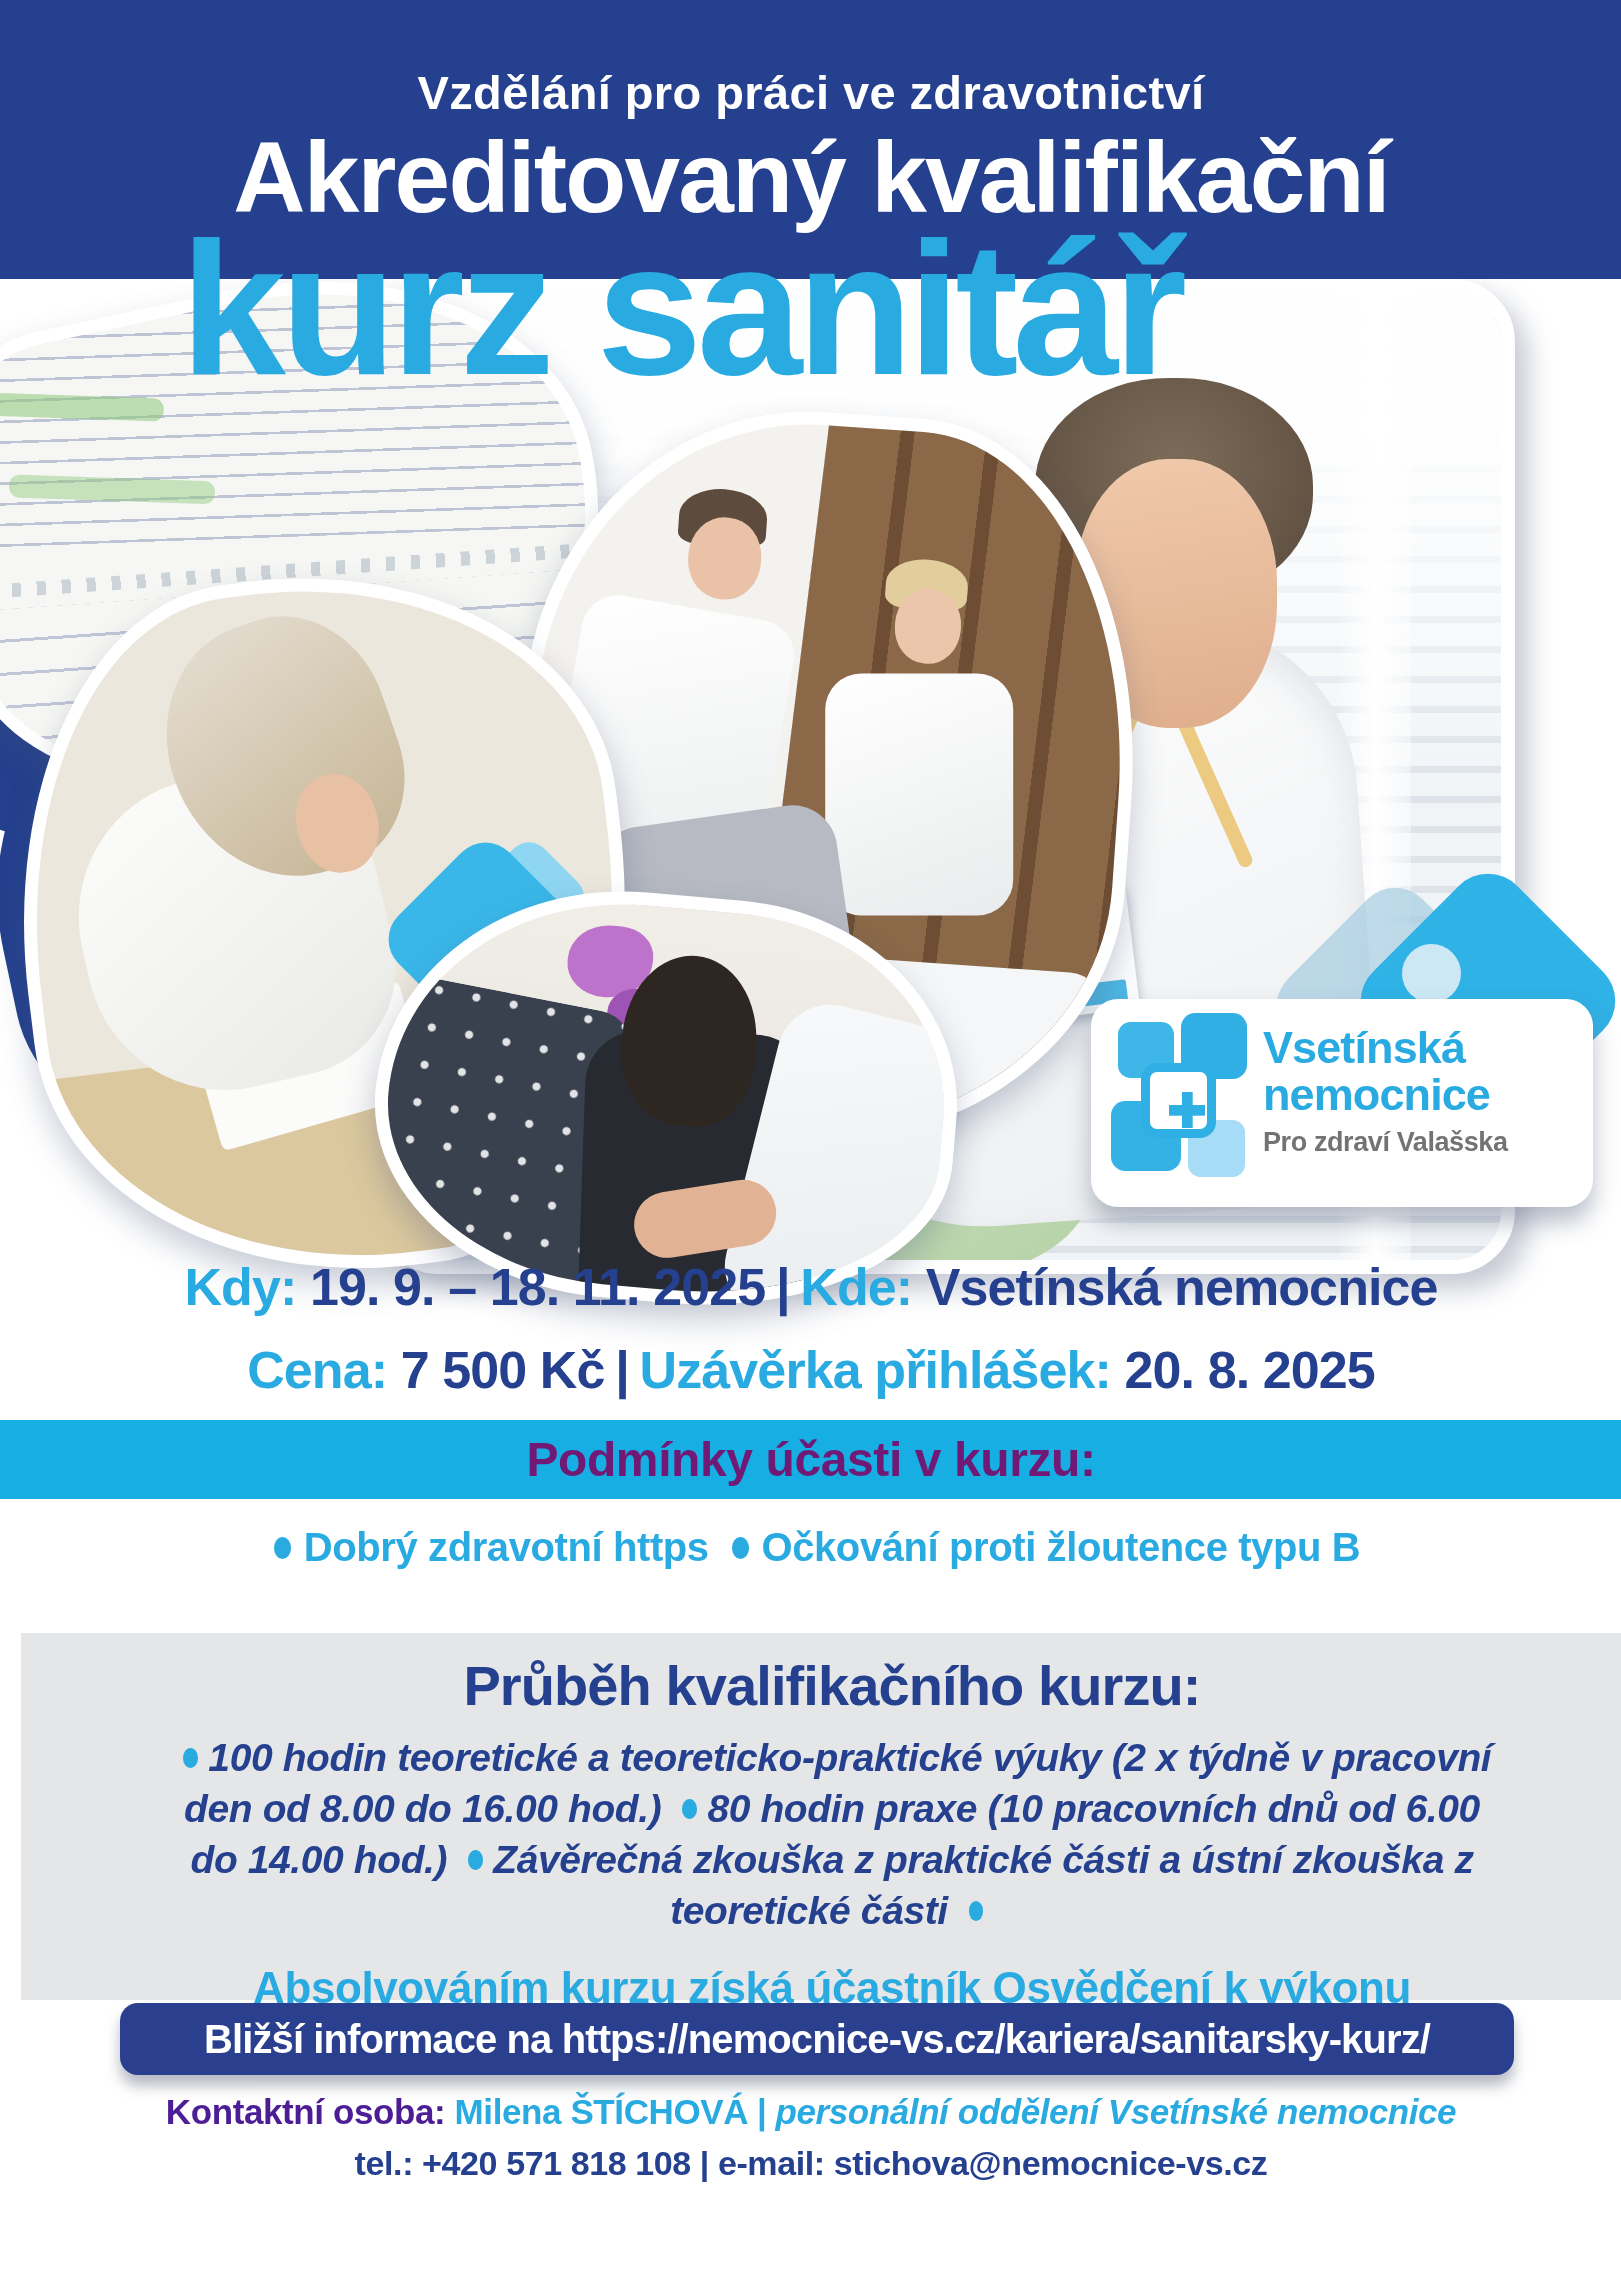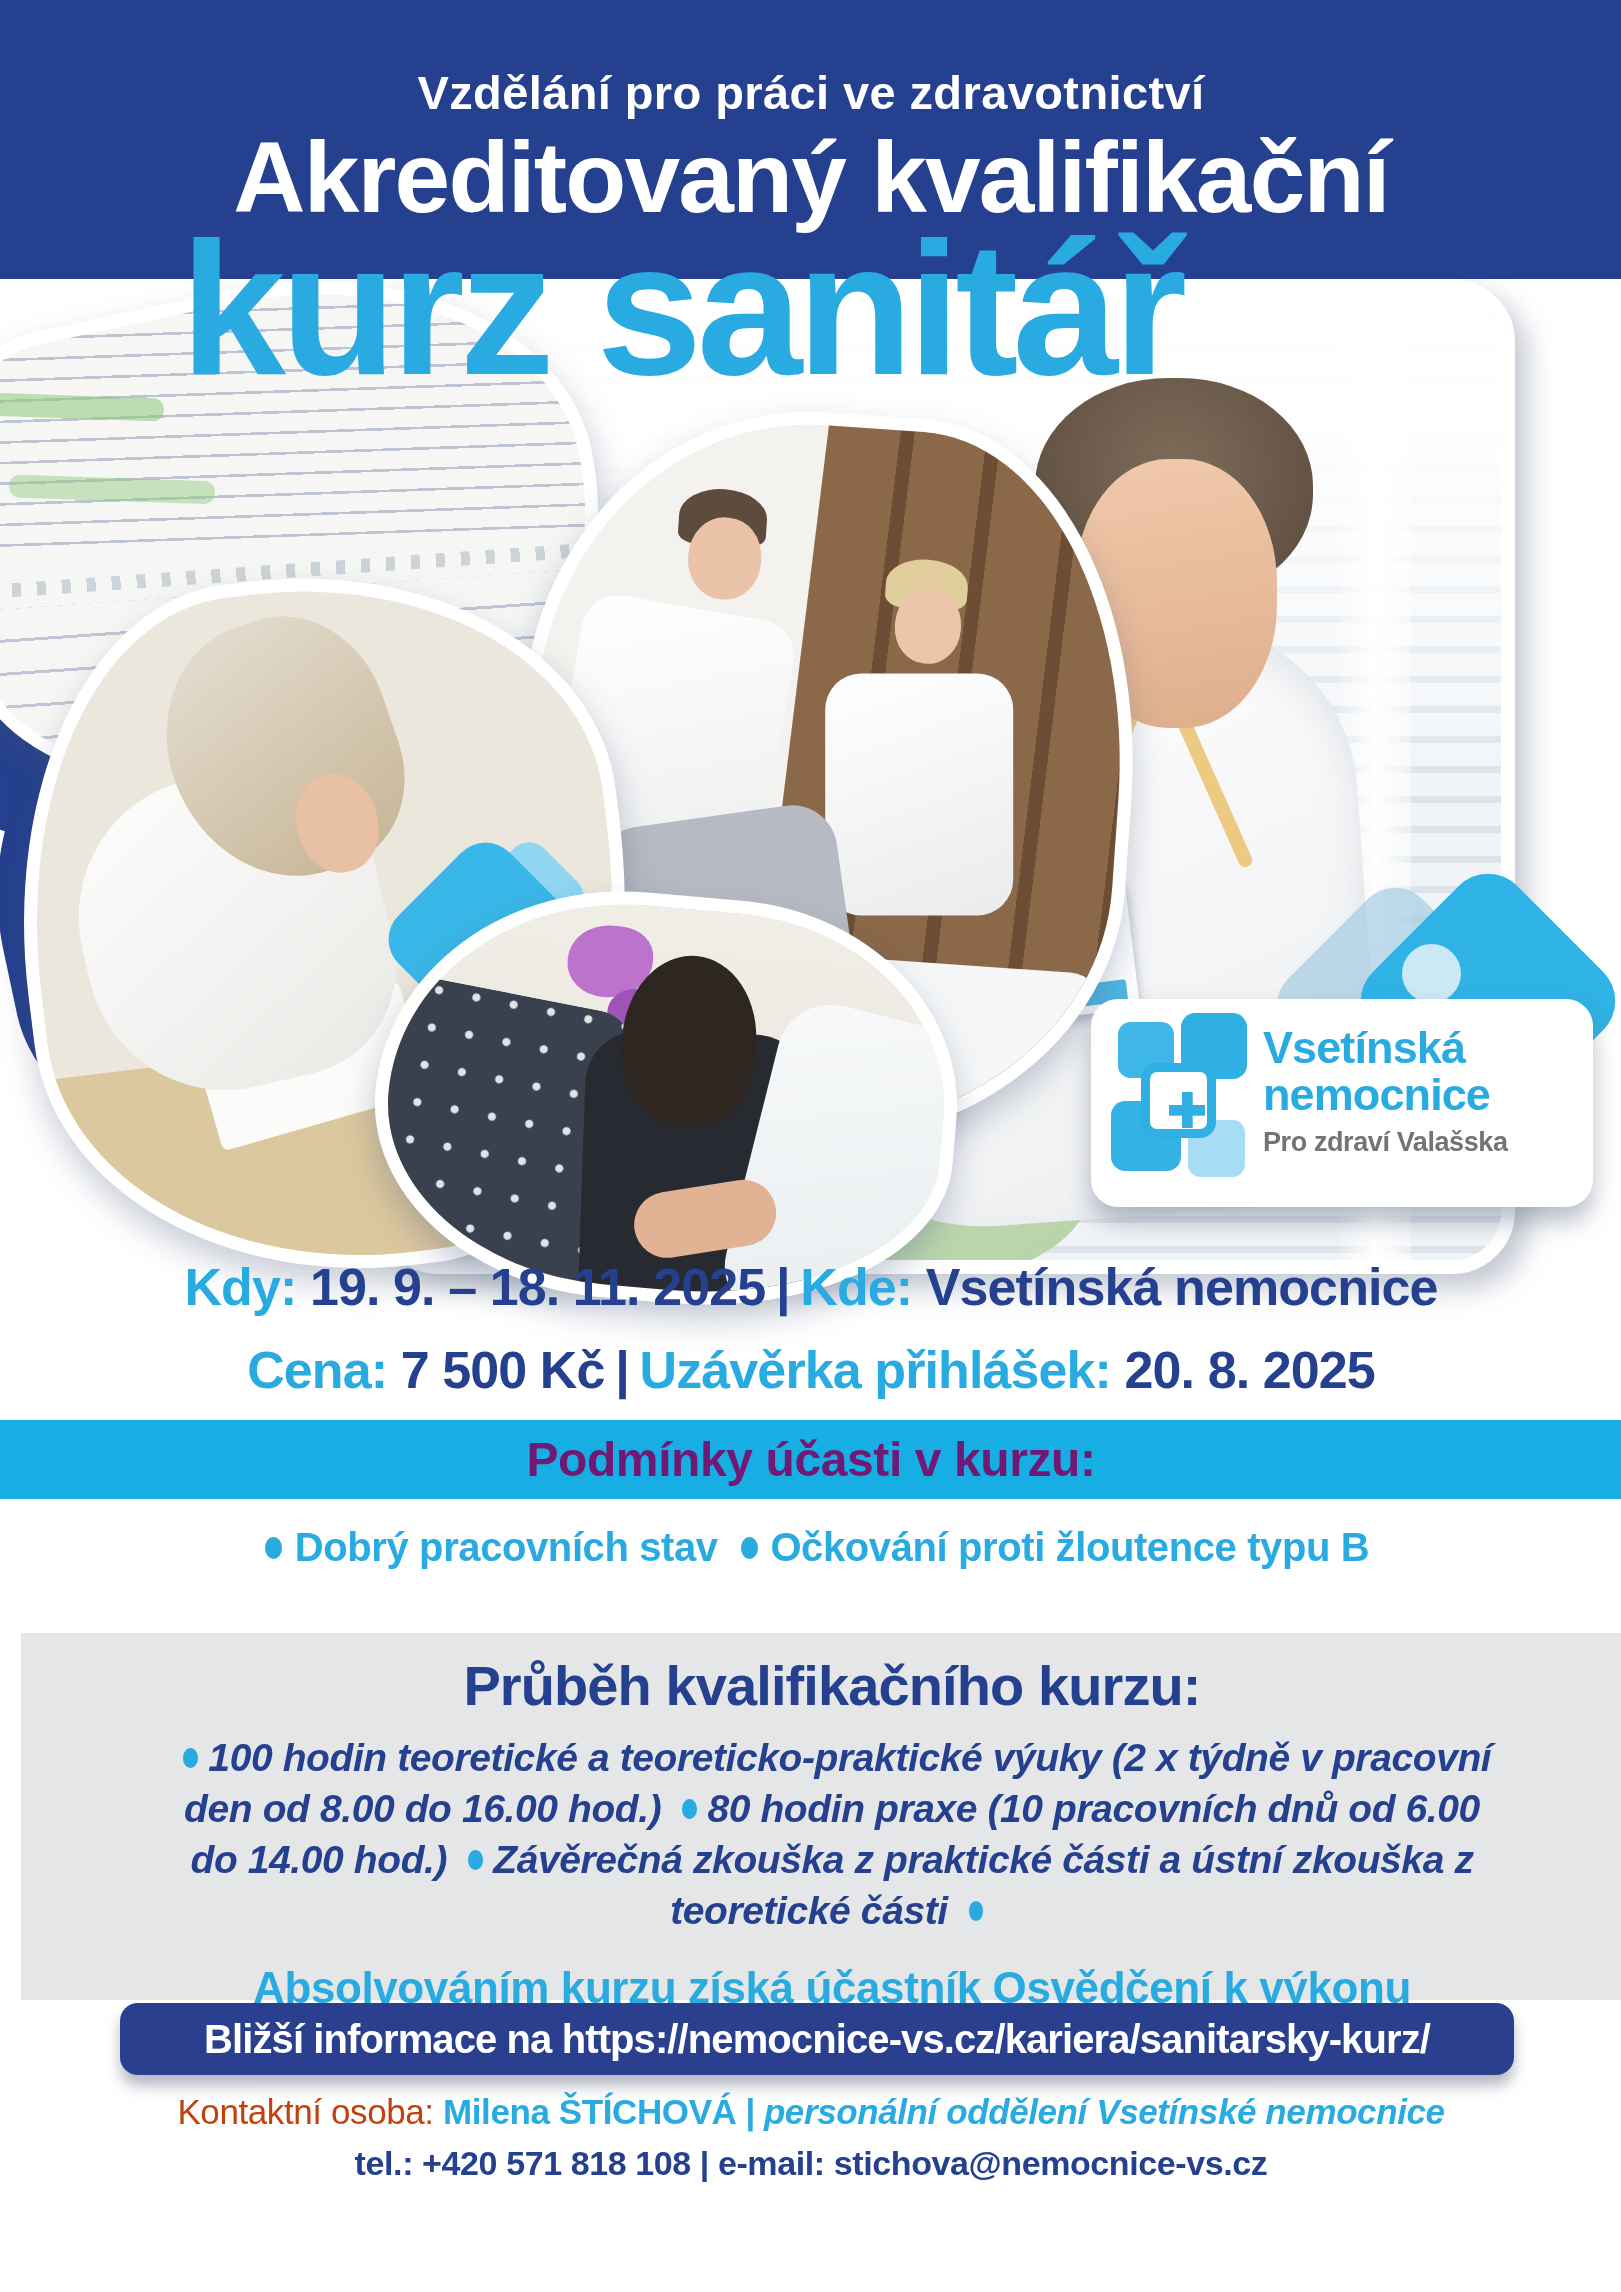--- a/index.html
+++ b/index.html
@@ -134,21 +134,21 @@
 
   
   .info-bar{position:absolute;left:120px;top:2003px;width:1394px;height:72px;background:#2A3F8E;border-radius:18px;
     box-shadow:0 10.7px 14.3px rgba(125,130,148,.55);text-align:center;z-index:3;}
   .info-bar span{font-size:40px;font-weight:700;color:#fff;line-height:72px;letter-spacing:-0.9px;}
 
   
   .contact{position:absolute;left:0;top:2090px;width:1622px;text-align:center;}
   .contact-l1{margin:0;font-size:35px;line-height:43px;letter-spacing:-0.4px;}
   .contact-l2{margin:10.7px 0 0;font-size:34px;font-weight:700;color:#24408E;letter-spacing:-0.4px;}
-  .c-label{color:#c2410c;font-weight:400;}
+  .c-label{color:#4c1d95;font-weight:700;}
   .c-name{color:#29ABE2;font-weight:700;}
   .c-pipe{color:#29ABE2;padding:0 9px;font-weight:700;}
   .c-dept{color:#29ABE2;font-style:italic;font-weight:700;}
   .c-pipe-n{color:#24408E;padding:0 9px;font-weight:700;}
 </style>
 </head>
 <body>
 
 <div class="poster">
 
@@ -267,21 +267,21 @@
       <span class="db">20. 8. 2025</span>
     </p>
   </section>
 
   <section class="band-cyan">
     <h2>Podmínky účasti v kurzu:</h2>
   </section>
 
   <section class="conditions">
     <p class="cond-line">
-      <span class="dot"></span><span>Dobrý pracovních stav</span>
+      <span class="dot"></span><span>Dobrý zdravotní https</span>
       <span class="dot"></span><span>Očkování proti žloutence typu B</span>
     </p>
   </section>
 
   <section class="course">
     <h2>Průběh kvalifikačního kurzu:</h2>
     <p class="course-details">
       <span class="dot-c"></span><span>100 hodin teoretické a teoreticko-praktické výuky (2 x týdně v pracovní den od 8.00 do 16.00 hod.)</span>
       <span class="dot-c"></span><span>80 hodin praxe (10 pracovních dnů od 6.00 do 14.00 hod.)</span>
       <span class="dot-c"></span><span>Závěrečná zkouška z praktické části a ústní zkouška z teoretické části</span>

